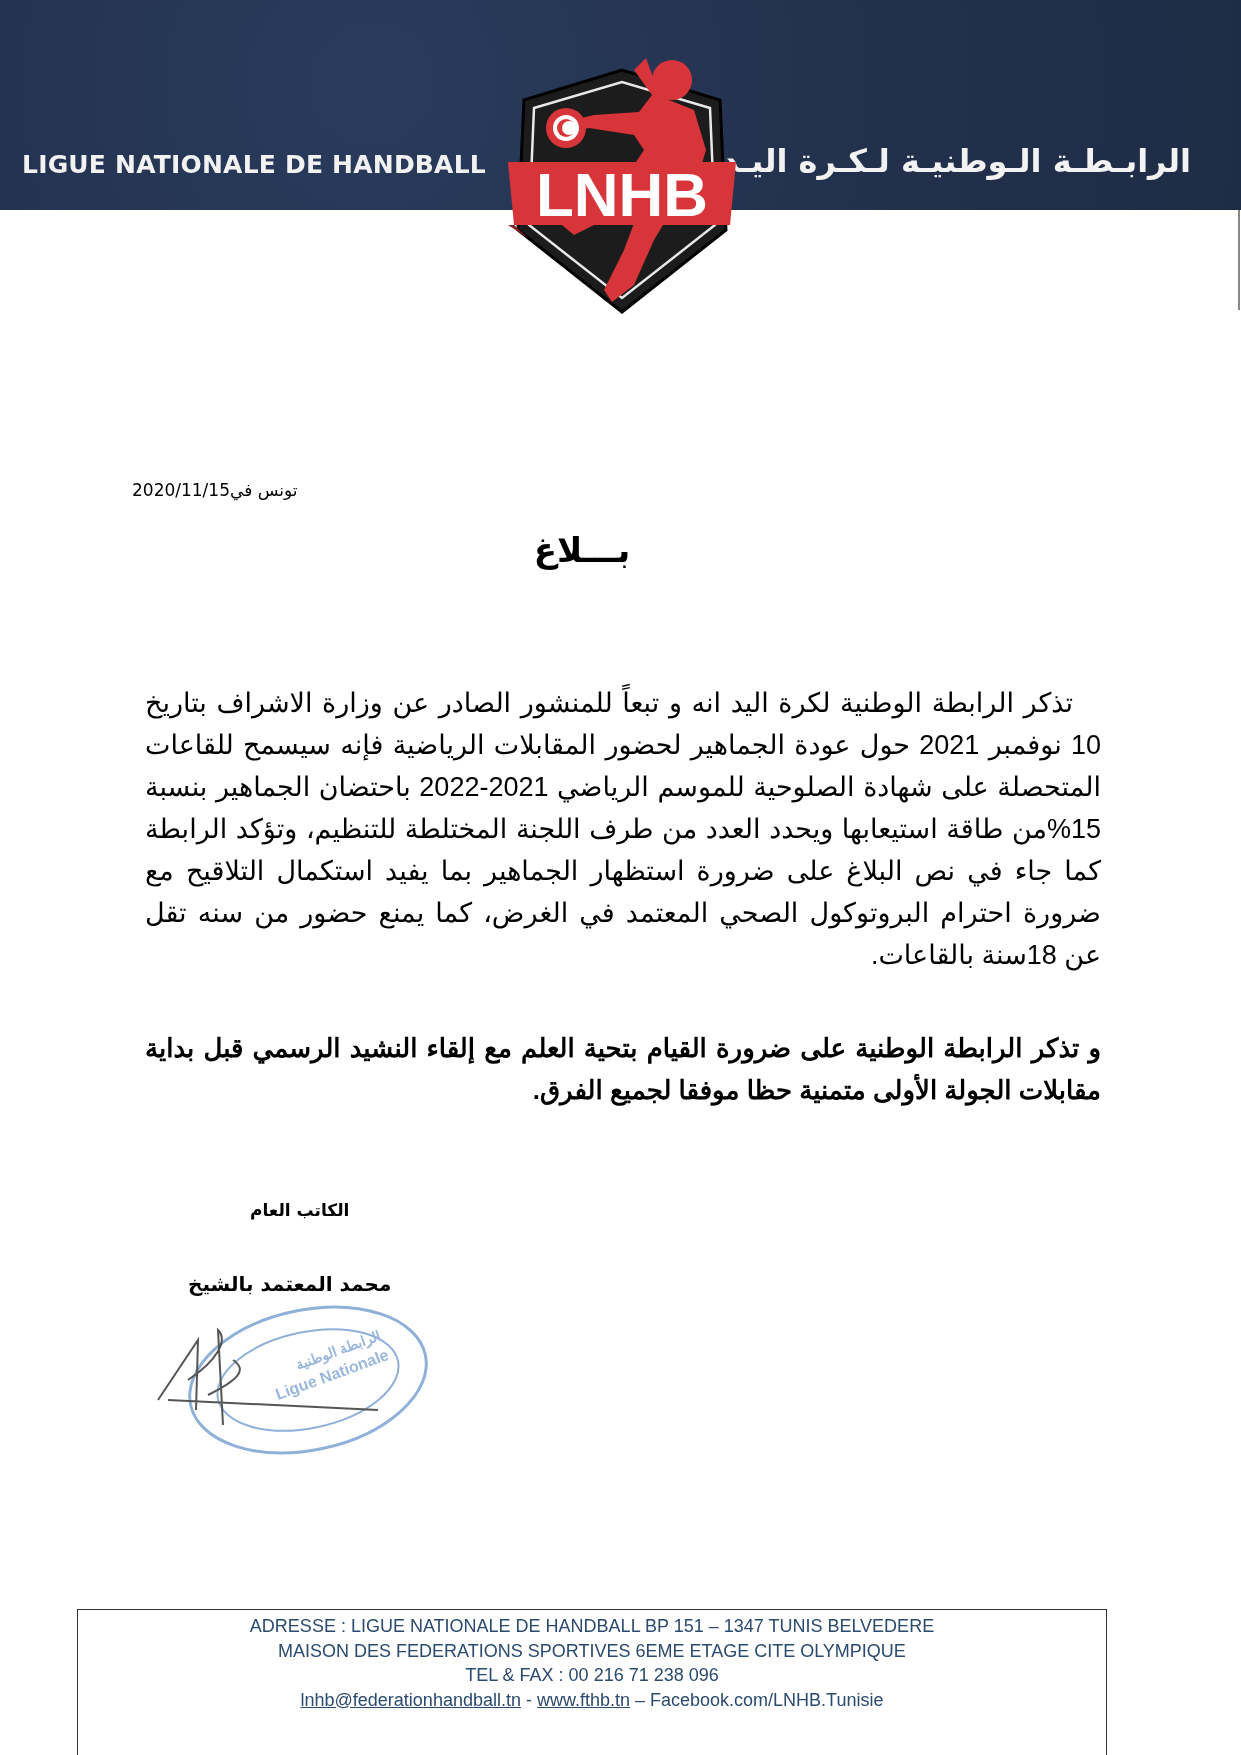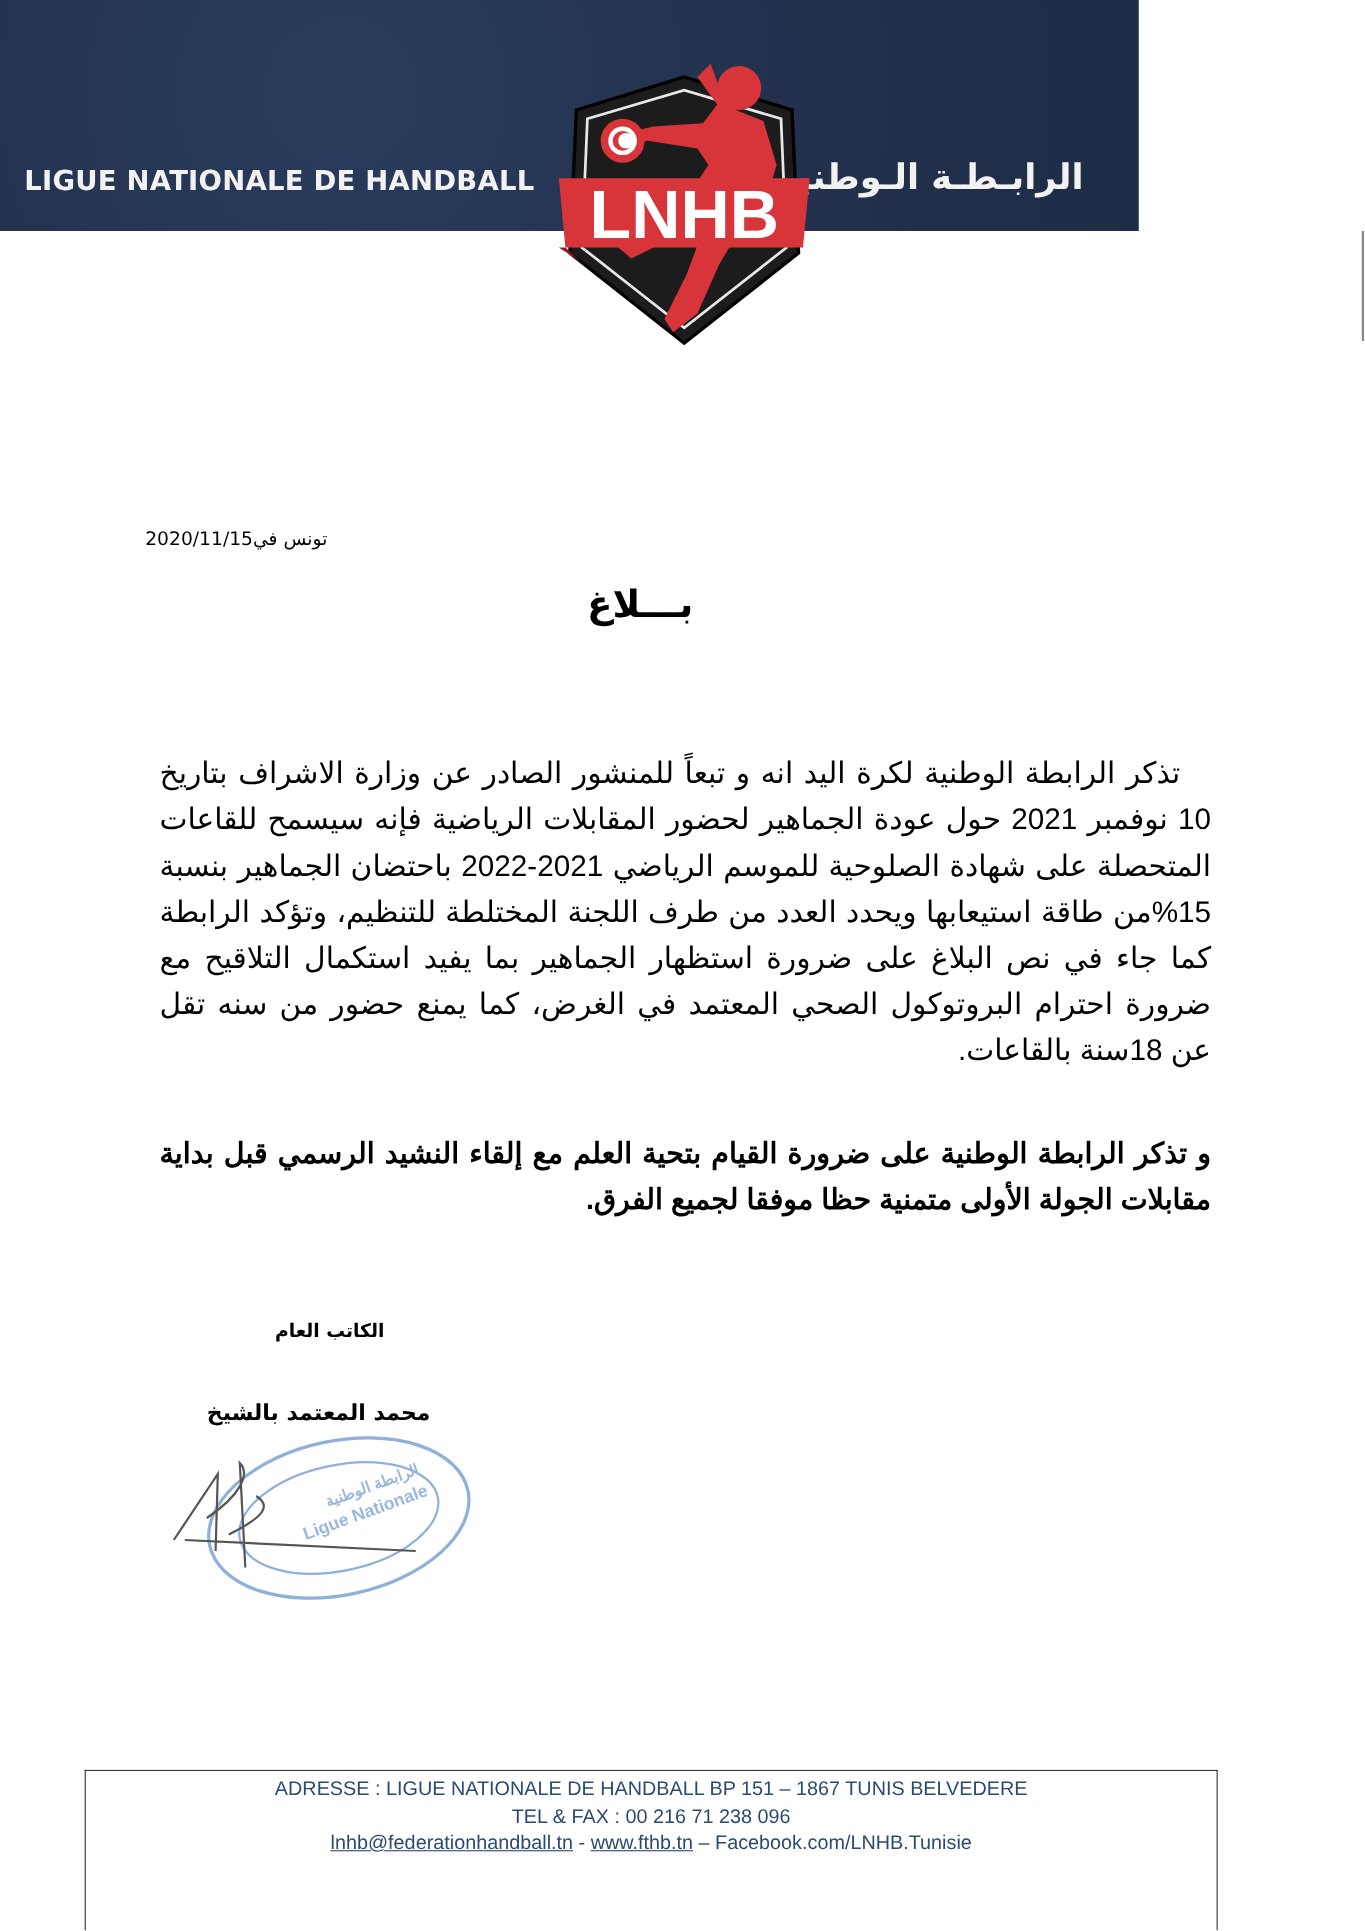--- a/index.html
+++ b/index.html
@@ -1,20 +1,20 @@
 <!DOCTYPE html>
 <html><head>
 <meta charset="utf-8">
 <style>
   * { box-sizing: border-box; margin: 0; padding: 0; }
   html, body { width: 1241px; height: 1755px; background: #ffffff; overflow: hidden; }
   body { position: relative; font-family: "Liberation Sans", sans-serif; color: #000; }
 
   .header-band {
-    position: absolute; left: 0; top: 0; width: 1035px; height: 210px;
+    position: absolute; left: 0; top: 0; width: 1241px; height: 210px;
     background: #23324f;
     background-image: radial-gradient(circle at 30% 40%, #2a3b5c 0%, #22304c 60%, #1f2c46 100%);
   }
   .header-left {
     position: absolute; left: 22px; top: 150px; color: #f2f2f2;
     font-family: "DejaVu Sans", sans-serif; font-weight: bold; font-size: 25px; letter-spacing: 0.2px;
   }
   .header-right {
     position: absolute; right: 50px; top: 142px; color: #f2f2f2; direction: rtl;
     font-family: "DejaVu Sans", sans-serif; font-weight: bold; font-size: 32px;
@@ -103,16 +103,17 @@
 <svg class="stamp" viewBox="0 0 290 165">
   <ellipse cx="160" cy="80" rx="120" ry="70" transform="rotate(-12 160 80)" fill="none" stroke="#8fb0d8" stroke-width="3"></ellipse>
   <ellipse cx="160" cy="80" rx="92" ry="48" transform="rotate(-12 160 80)" fill="none" stroke="#8fb0d8" stroke-width="2"></ellipse>
   <text x="150" y="70" fill="#9bb8dc" font-family="Liberation Sans, sans-serif" font-weight="bold" font-size="14" transform="rotate(-20 150 70)">الرابطة الوطنية</text>
   <text x="130" y="100" fill="#9bb8dc" font-family="Liberation Sans, sans-serif" font-weight="bold" font-size="16" transform="rotate(-20 130 100)">Ligue Nationale</text>
 
   <path d="M10 100 L50 40 L48 110 M40 80 C70 60 80 40 70 30 L75 125 M20 100 L230 110 M60 95 C90 80 100 70 85 60" fill="none" stroke="#555" stroke-width="2"></path>
 </svg>
 
 <div class="footer-box">
-  <div>ADRESSE : LIGUE NATIONALE DE HANDBALL BP 151 – 1867 TUNIS BELVEDERE</div>
+  <div>ADRESSE : LIGUE NATIONALE DE HANDBALL BP 151 – 1347 TUNIS BELVEDERE</div>
+  <div>MAISON DES FEDERATIONS SPORTIVES 6EME ETAGE CITE OLYMPIQUE</div>
   <div>TEL &amp; FAX : 00 216 71 238 096</div>
   <div><a>lnhb@federationhandball.tn</a><span> - </span><a>www.fthb.tn</a><span> – Facebook.com/LNHB.Tunisie</span></div>
 </div>
 
 </body></html>

